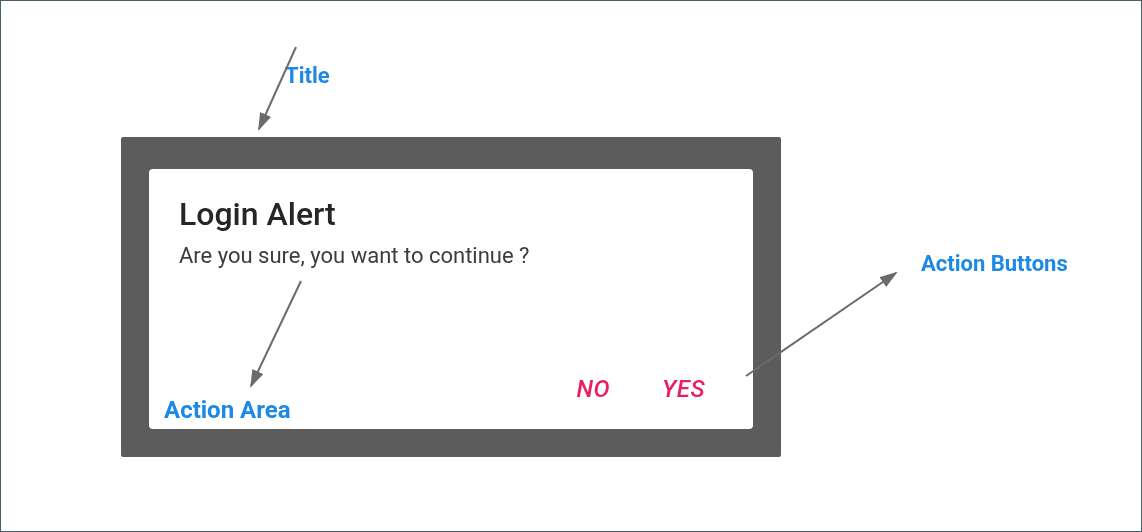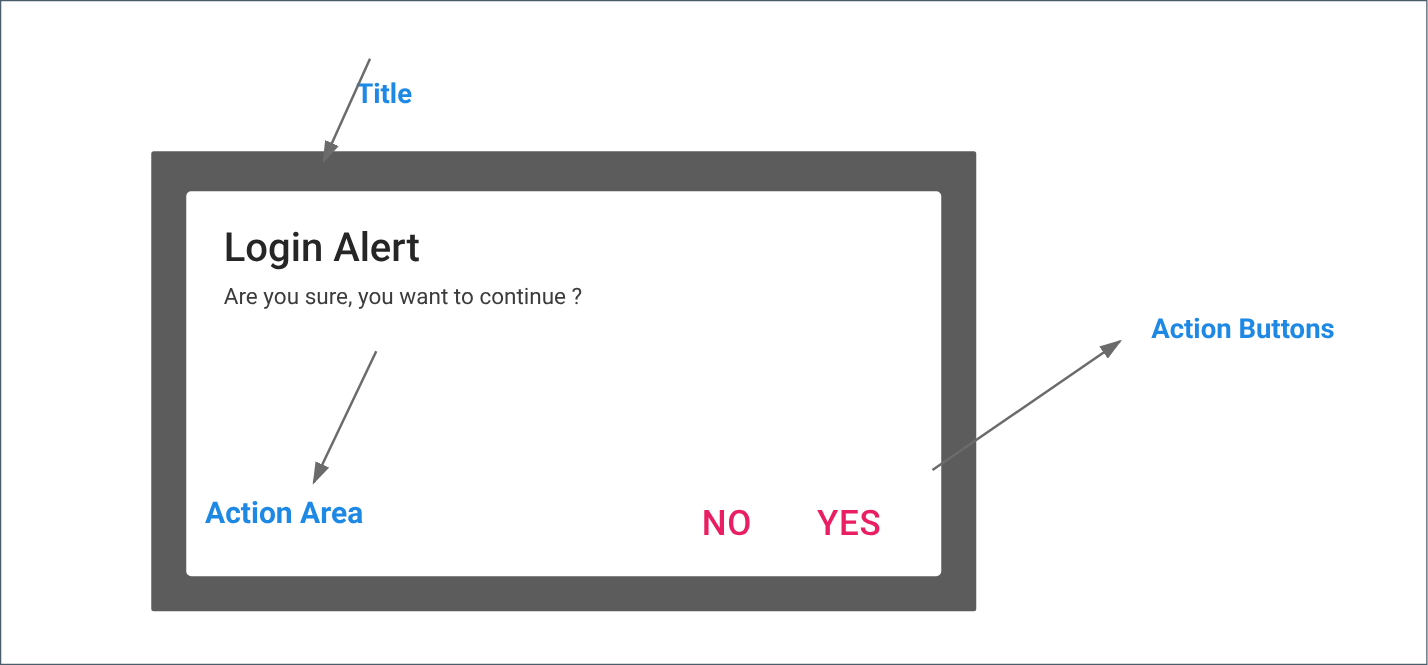--- a/index.html
+++ b/index.html
@@ -31,23 +31,23 @@
       left: 163px;
       font-size: 24px;
     }
     .action-buttons-annotation {
       top: 250px;
       left: 920px;
     }
     .dialog-backdrop {
       position: absolute;
       left: 120px;
-      top: 120px;
+      top: 136px;
       width: 660px;
-      height: 368px;
+      height: 320px;
       background: #5c5c5c;
       border-radius: 2px;
     }
     .dialog {
       position: absolute;
       left: 28px;
       top: 32px;
       right: 28px;
       bottom: 28px;
       background: #ffffff;
@@ -56,40 +56,41 @@
       display: flex;
       flex-direction: column;
     }
     .dialog-title {
       font-size: 32px;
       font-weight: 500;
       color: #262626;
       margin-bottom: 10px;
     }
     .dialog-content {
-      font-size: 18px;
+      font-size: 22px;
       color: #3c3c3c;
       flex: 1;
     }
     .dialog-actions {
       display: flex;
       justify-content: flex-end;
       gap: 52px;
       padding-right: 18px;
       padding-bottom: 6px;
     }
     .dialog-button {
       color: #e91e63;
-      font-size: 28px;
+      font-size: 24px;
       font-weight: 500;
       letter-spacing: 0.5px;
       cursor: pointer;
       background: none;
       border: none;
       font-family: inherit;
+      font-style: italic;
     }
     svg.arrows {
       position: absolute;
       top: 0;
       left: 0;
       width: 1142px;
       height: 532px;
       pointer-events: none;
     }
   </style>

